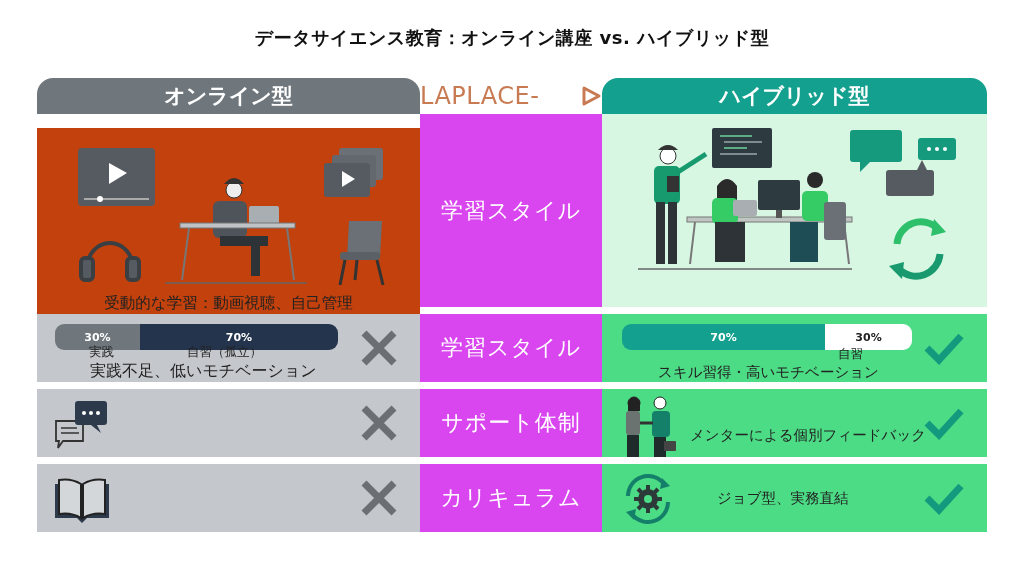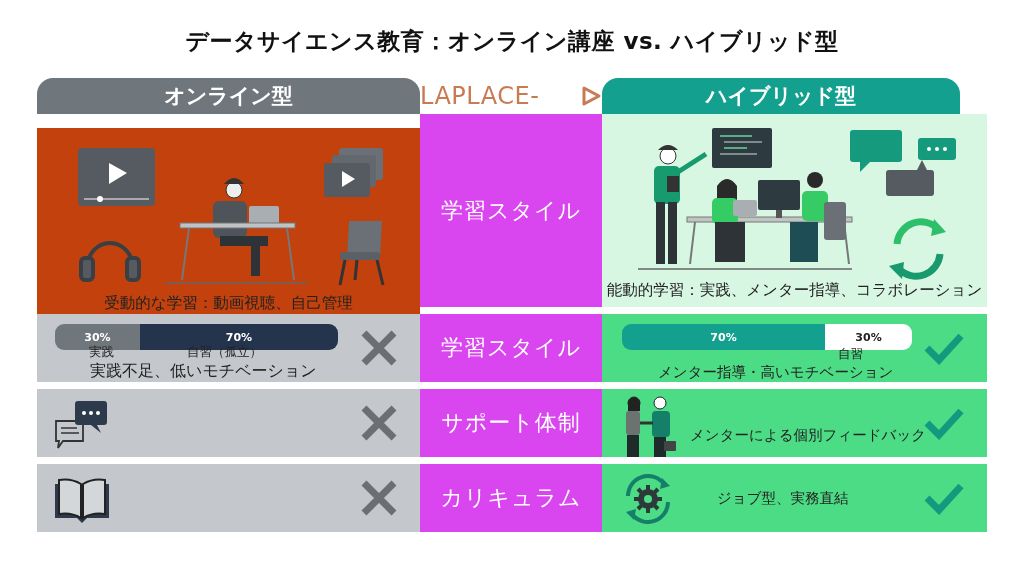--- a/index.html
+++ b/index.html
@@ -1,21 +1,21 @@
 <!DOCTYPE html>
 <html><head>
 <meta charset="utf-8">
 <style>
   * { box-sizing: border-box; margin: 0; padding: 0; }
   html, body { width: 1024px; height: 572px; overflow: hidden; background: #ffffff; }
   body { font-family: "DejaVu Sans", "Liberation Sans", sans-serif; color: #222; position: relative; }
-  .title { position: absolute; left: 0; top: 26px; width: 1024px; text-align: center; font-size: 23px; font-weight: bold; color: #111; letter-spacing: 0.5px; }
+  .title { position: absolute; left: 0; top: 26px; width: 1024px; text-align: center; font-size: 18px; font-weight: bold; color: #111; letter-spacing: 0.5px; }
   .hdr { position: absolute; top: 78px; height: 36px; border-radius: 16px 16px 0 0; color: #fff; font-weight: bold; font-size: 21px; display: flex; align-items: center; justify-content: center; }
   .hdr.left { left: 37px; width: 383px; background: #6f777d; }
-  .hdr.right { left: 602px; width: 358px; background: #14a08e; }
+  .hdr.right { left: 602px; width: 385px; background: #14a08e; }
   .logo { position: absolute; left: 420px; top: 78px; width: 182px; height: 36px; display: flex; align-items: center; justify-content: space-between; color: #c87a52; font-size: 24px; letter-spacing: 0.5px; }
   .logo svg { margin-left: 2px; }
   .cell { position: absolute; }
   .lcell { left: 37px; width: 383px; background: #c4c8cc; }
   .rcell { left: 602px; width: 385px; background: #4cdc85; }
   .ccell { left: 420px; width: 182px; background: #d946ef; color: #fff; font-size: 22px; display: flex; align-items: center; justify-content: center; letter-spacing: 1px; }
   .big.lcell { top: 128px; height: 192px; background: #c2410c; }
   .big.rcell { top: 114px; height: 193px; background: #d8f7e3; }
   .big.ccell { top: 114px; height: 193px; }
   .r1 { top: 314px; height: 68px; }
@@ -130,21 +130,20 @@
       <polygon points="315,56 320,46 325,56" fill="#555b60"></polygon>
     </g>
     <g fill="none" stroke="#2dbf6a" stroke-width="7">
       <path d="M295 130 A24 24 0 0 1 336 115"></path>
       <polygon points="332,105 344,118 329,122" fill="#2dbf6a" stroke="none"></polygon>
       <path d="M338 140 A24 24 0 0 1 297 155" stroke="#189a6e"></path>
       <polygon points="300,165 287,152 302,148" fill="#189a6e" stroke="none"></polygon>
     </g>
     <line x1="36" y1="155" x2="250" y2="155" stroke="#666" stroke-width="1.5"></line>
   </svg>
-  <div class="caption">能動的学習：実践、メンター指導、コラボレーション</div>
 </div>
 
 <div class="cell lcell r1">
   <div class="bar" style="left:18px;width:283px;">
     <span style="width:30%;background:#6f777d;color:#fff;">30%</span>
     <span style="width:70%;background:#24344c;color:#fff;">70%</span>
   </div>
   <div class="small" style="left:52px;top:30px;">実践</div>
   <div class="small" style="left:150px;top:30px;">自習（孤立）</div>
   <div class="rowtxt" style="left:53px;top:47px;font-size:16px;">実践不足、低いモチベーション</div>
@@ -152,21 +151,21 @@
       <path d="M4 4 L34 34 M34 4 L4 34" stroke="#6b6f73" stroke-width="7"></path>
     </svg>
 </div>
 <div class="cell ccell r1">学習スタイル</div>
 <div class="cell rcell r1">
   <div class="bar" style="left:20px;width:290px;">
     <span style="width:70%;background:#14a08e;color:#fff;">70%</span>
     <span style="width:30%;background:#ffffff;color:#222;">30%</span>
   </div>
   <div class="small" style="left:236px;top:32px;">自習</div>
-  <div class="rowtxt" style="left:56px;top:49px;">メンター指導・高いモチベーション</div>
+  <div class="rowtxt" style="left:56px;top:49px;">スキル習得・高いモチベーション</div>
   <svg class="mark" width="42" height="34" viewBox="0 0 42 34">
       <path d="M4 17 L16 29 L38 5" fill="none" stroke="#139a7e" stroke-width="7"></path>
     </svg>
 </div>
 
 <div class="cell lcell r2">
   <svg style="position:absolute;left:16px;top:10px" width="56" height="52" viewBox="0 0 56 52">
     <path d="M3 22 L30 22 L30 42 L10 42 L5 49 L6 42 L3 42 Z" fill="none" stroke="#333" stroke-width="1.8"></path>
     <line x1="8" y1="29" x2="24" y2="29" stroke="#333" stroke-width="1.5"></line>
     <line x1="8" y1="34" x2="26" y2="34" stroke="#333" stroke-width="1.5"></line>

